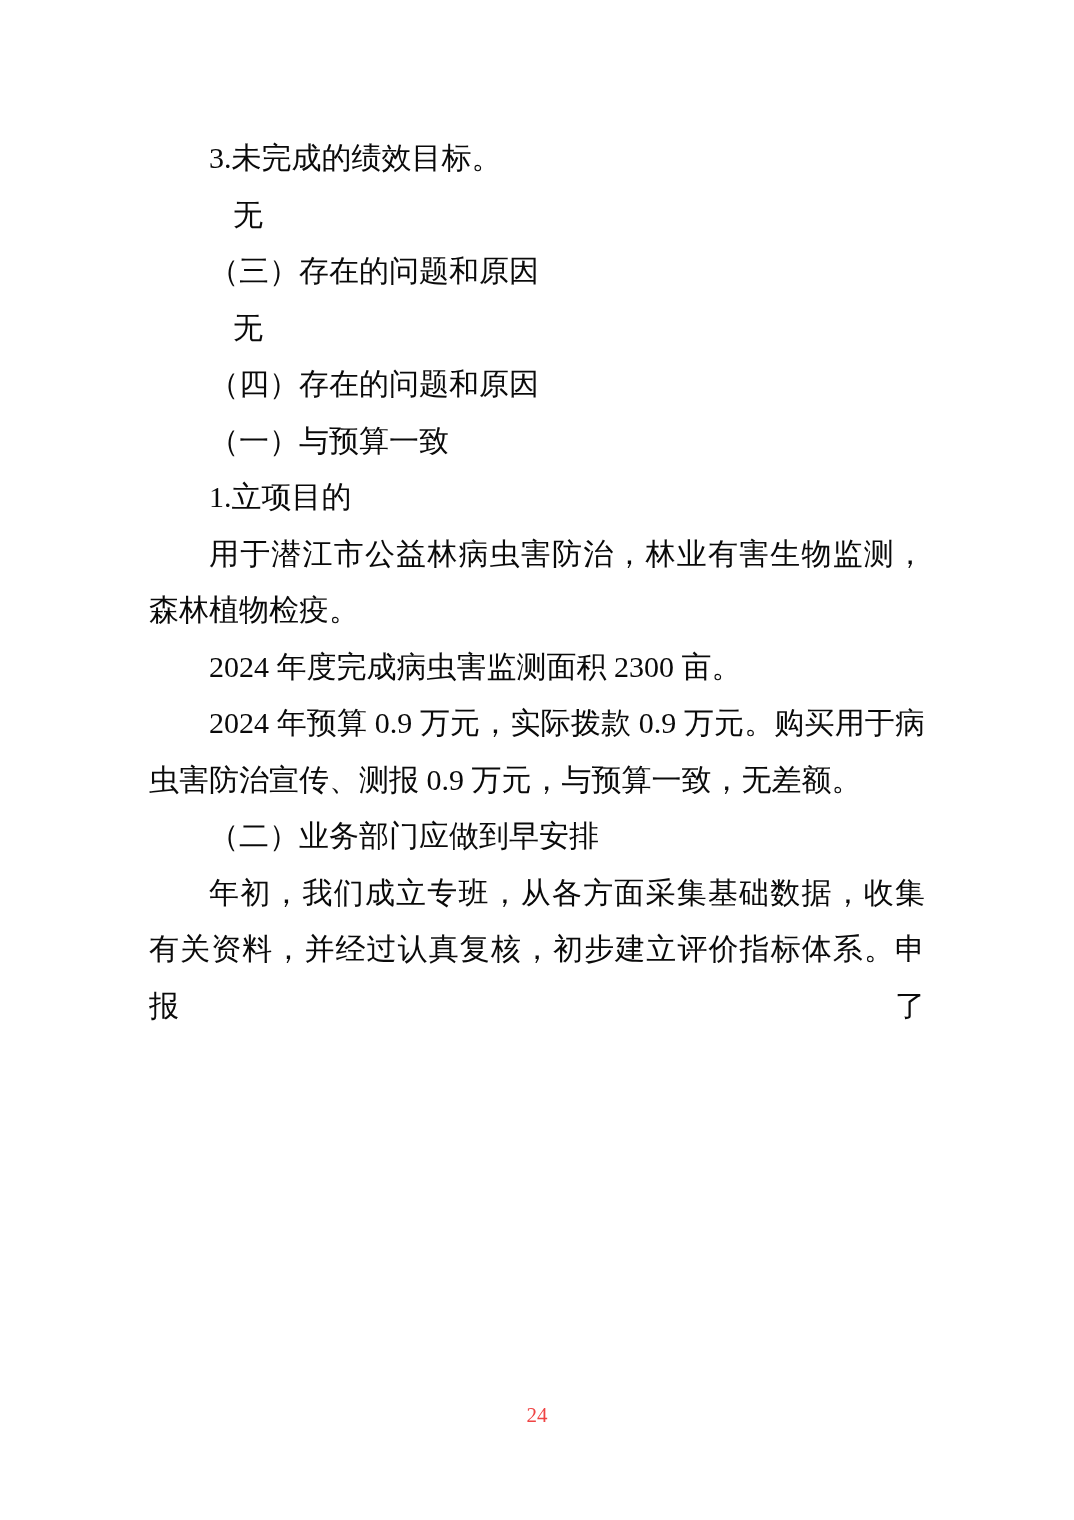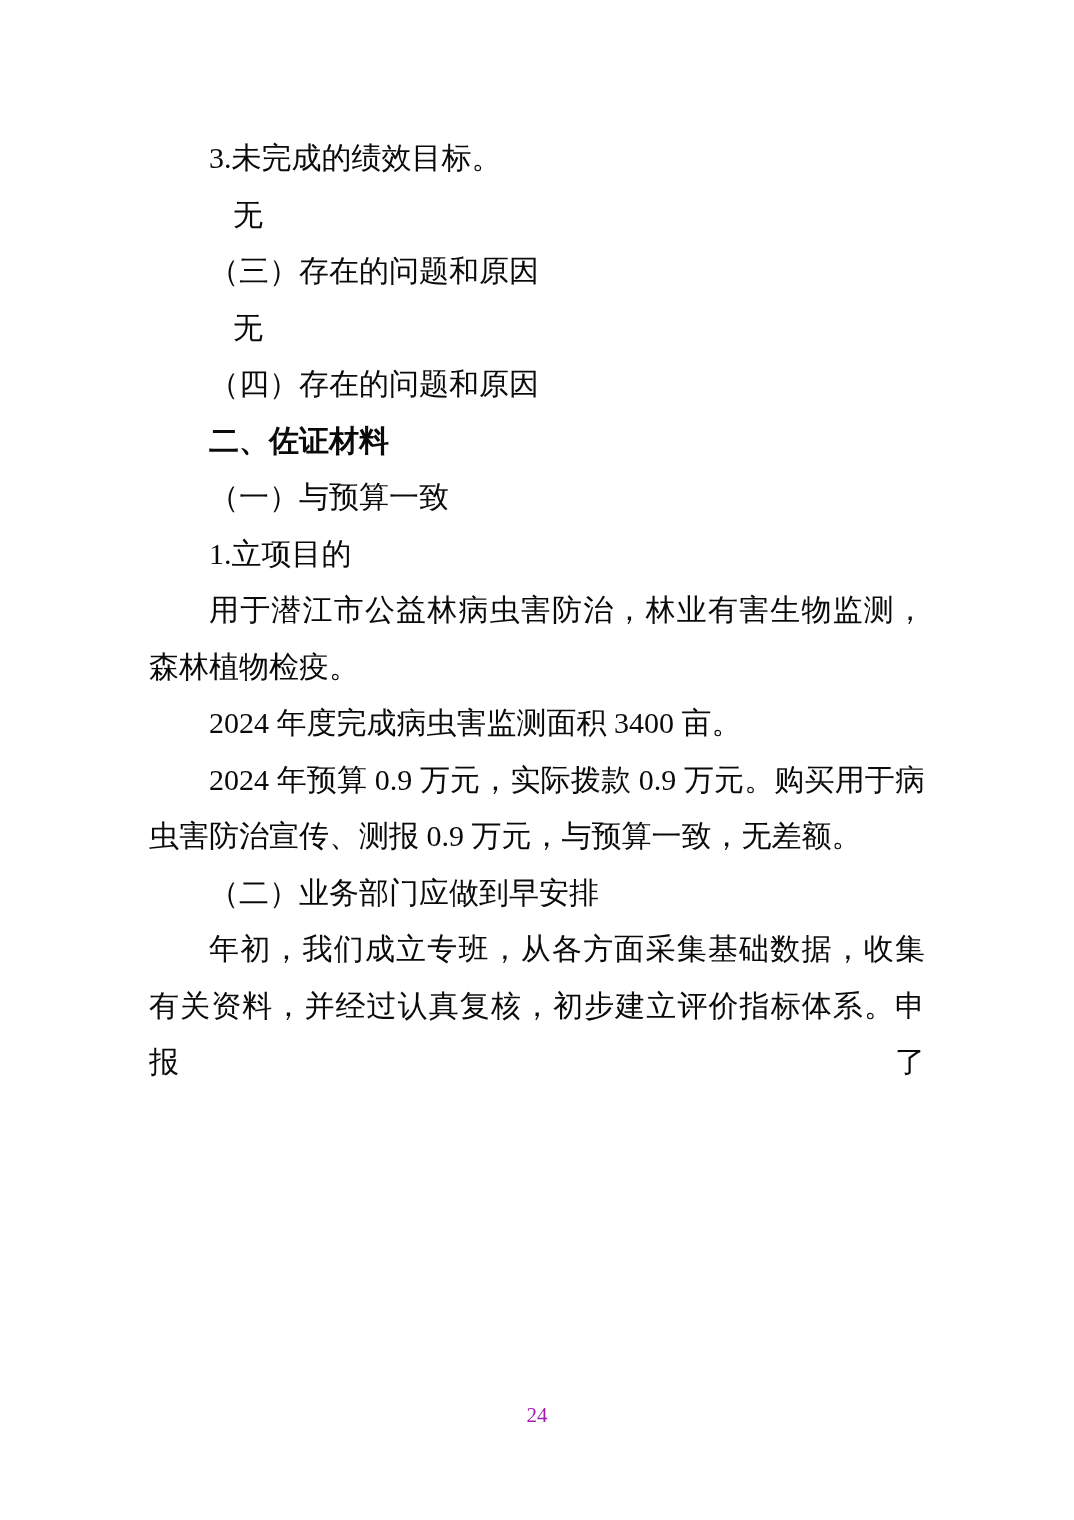--- a/index.html
+++ b/index.html
@@ -42,37 +42,36 @@
     text-align-last: justify;
     font-family: Liberation Serif, serif;
   }
   .page-number {
     position: absolute;
     top: 1403px;
     left: 0;
     width: 100%;
     text-align: center;
     font-size: 21px;
-    color: #a21caf;
+    color: #ef4444;
     font-family: "Liberation Serif", "DejaVu Serif", serif;
   }
 </style>
 </head>
 <body>
 
 <div class="page">
   <div class="content">
     <p>3.未完成的绩效目标。</p>
     <p class="none-line">无</p>
     <p>（三）存在的问题和原因</p>
     <p class="none-line">无</p>
     <p>（四）存在的问题和原因</p>
-    <p class="heading-hei">二、佐证材料</p>
     <p>（一）与预算一致</p>
     <p>1.立项目的</p>
     <p>用于潜江市公益林病虫害防治，林业有害生物监测，森林植物检疫。</p>
-    <p>2024 年度完成病虫害监测面积 3400 亩。</p>
+    <p>2024 年度完成病虫害监测面积 2300 亩。</p>
     <p>2024 年预算 0.9 万元，实际拨款 0.9 万元。购买用于病虫害防治宣传、测报 0.9 万元，与预算一致，无差额。</p>
     <p>（二）业务部门应做到早安排</p>
     <p class="justify-last">年初，我们成立专班，从各方面采集基础数据，收集有关资料，并经过认真复核，初步建立评价指标体系。申报了</p>
   </div>
   <div class="page-number">24</div>
 </div>
 
 </body></html>

